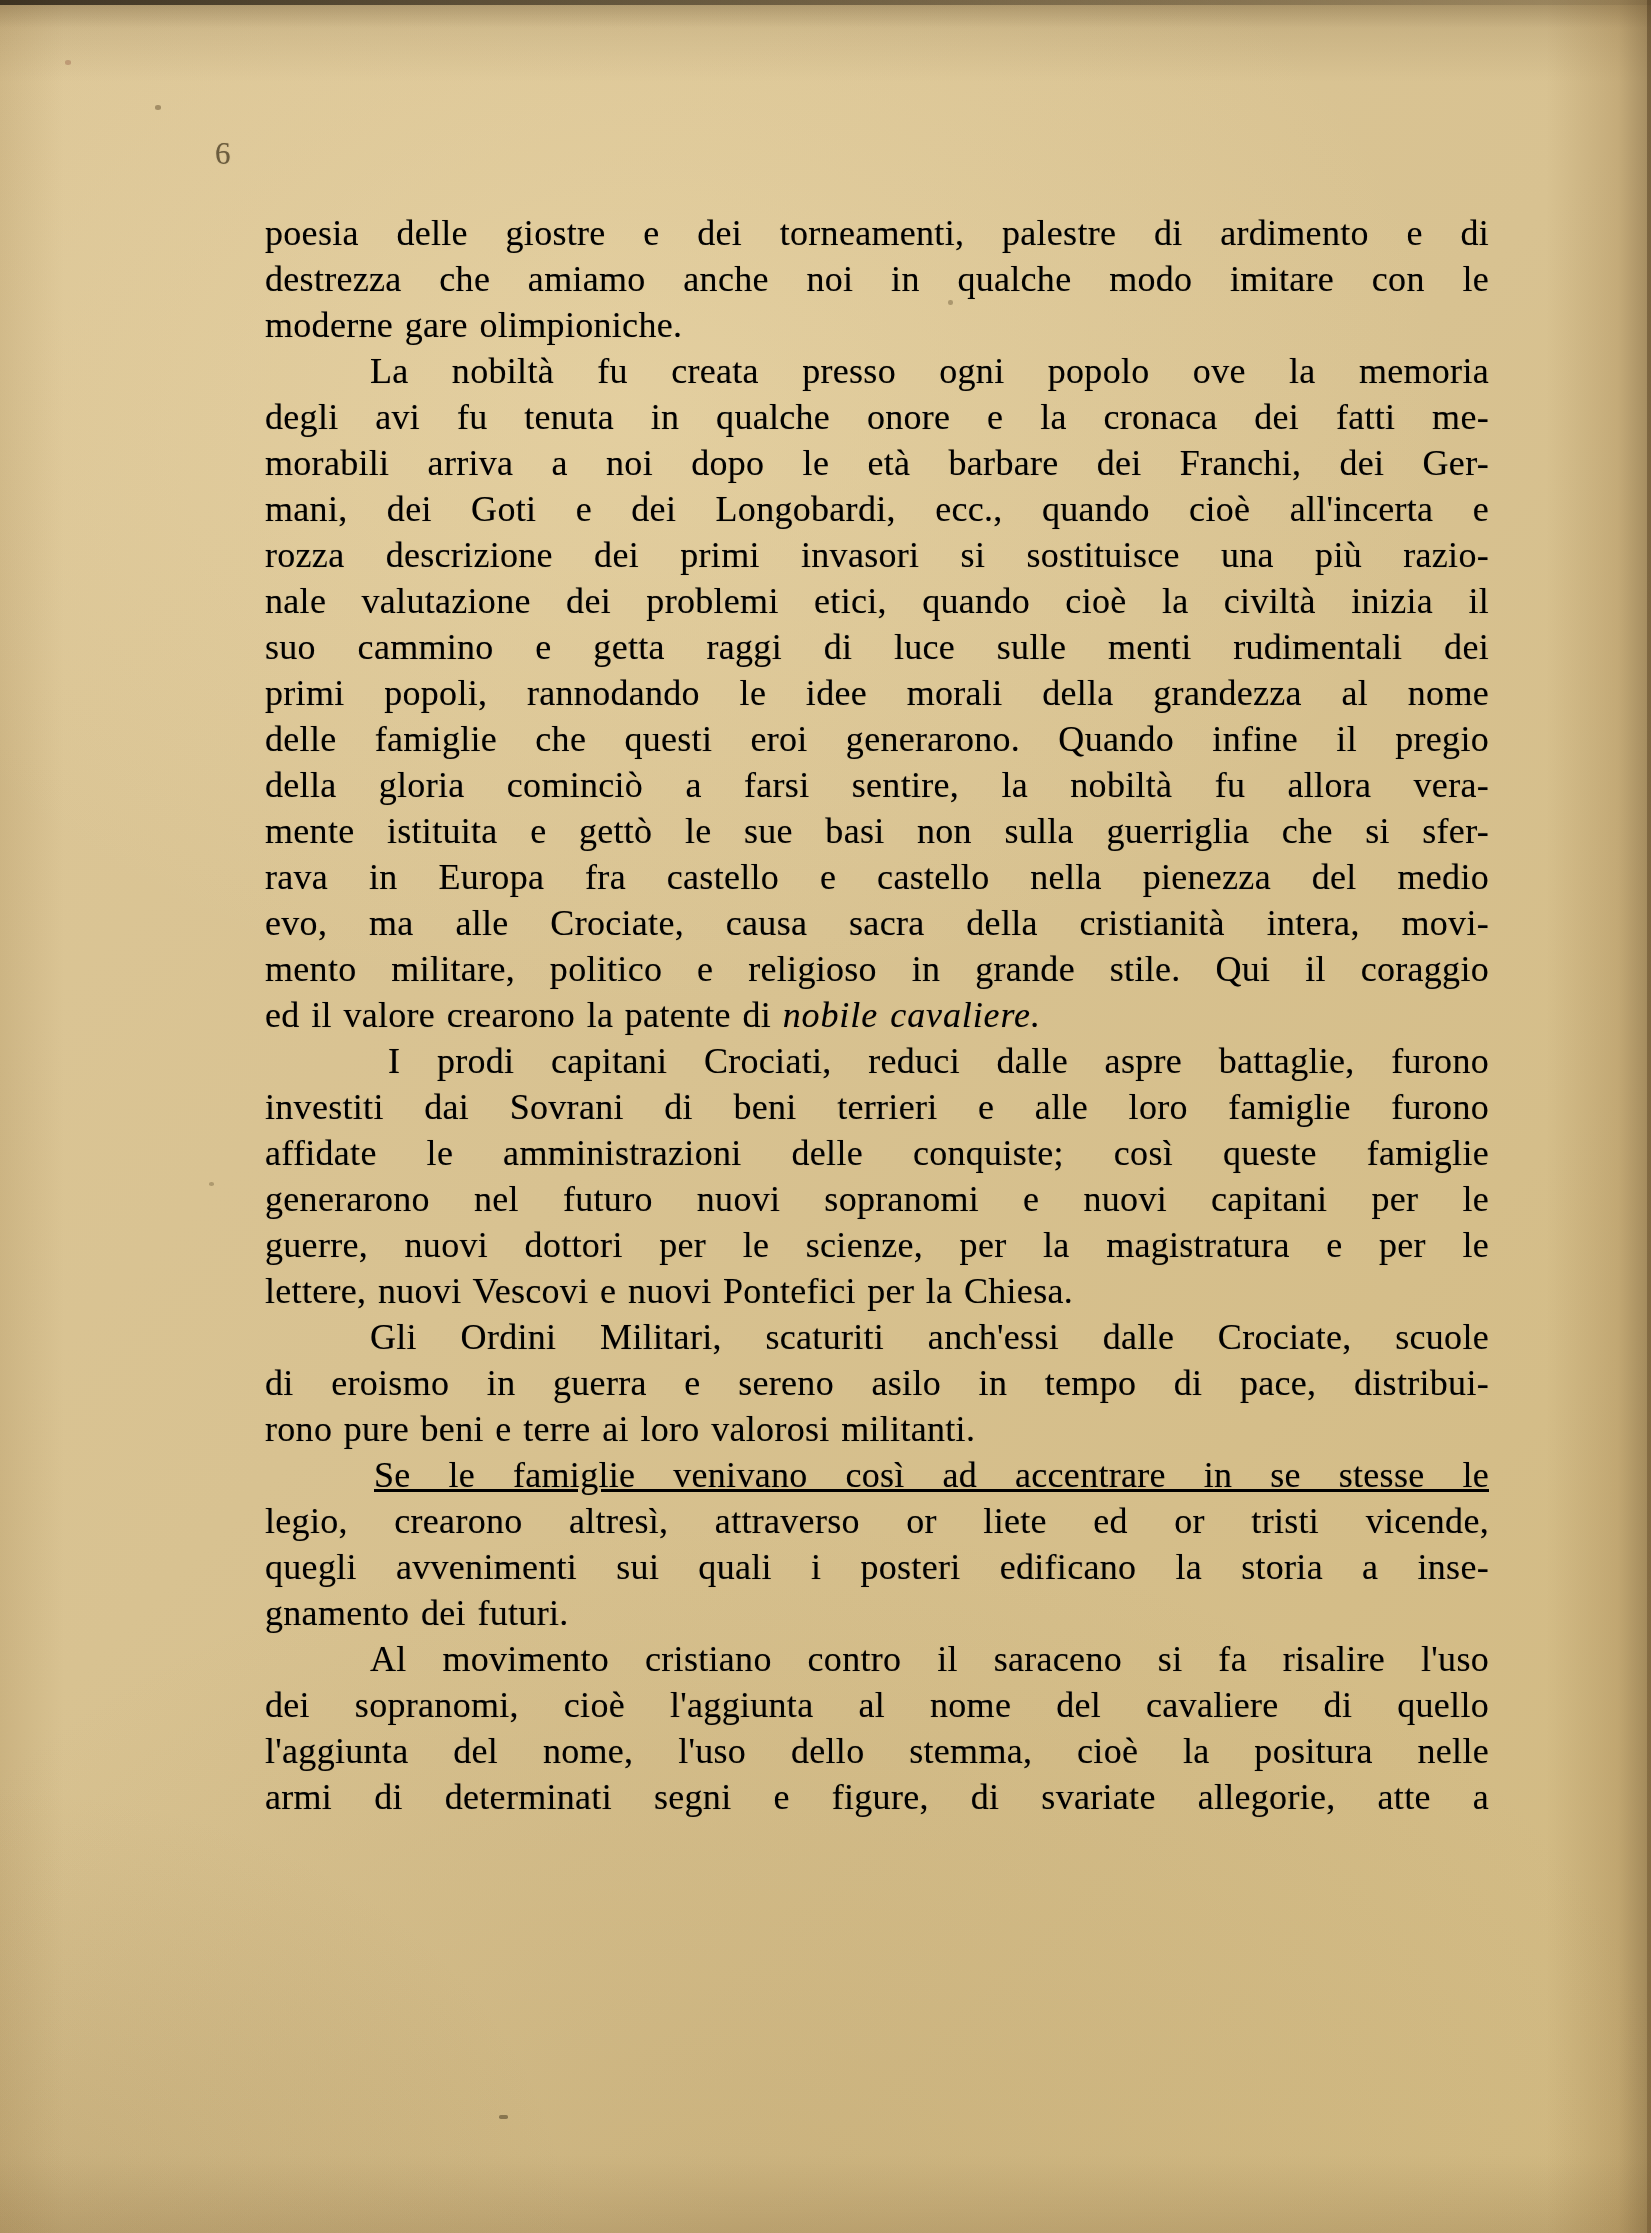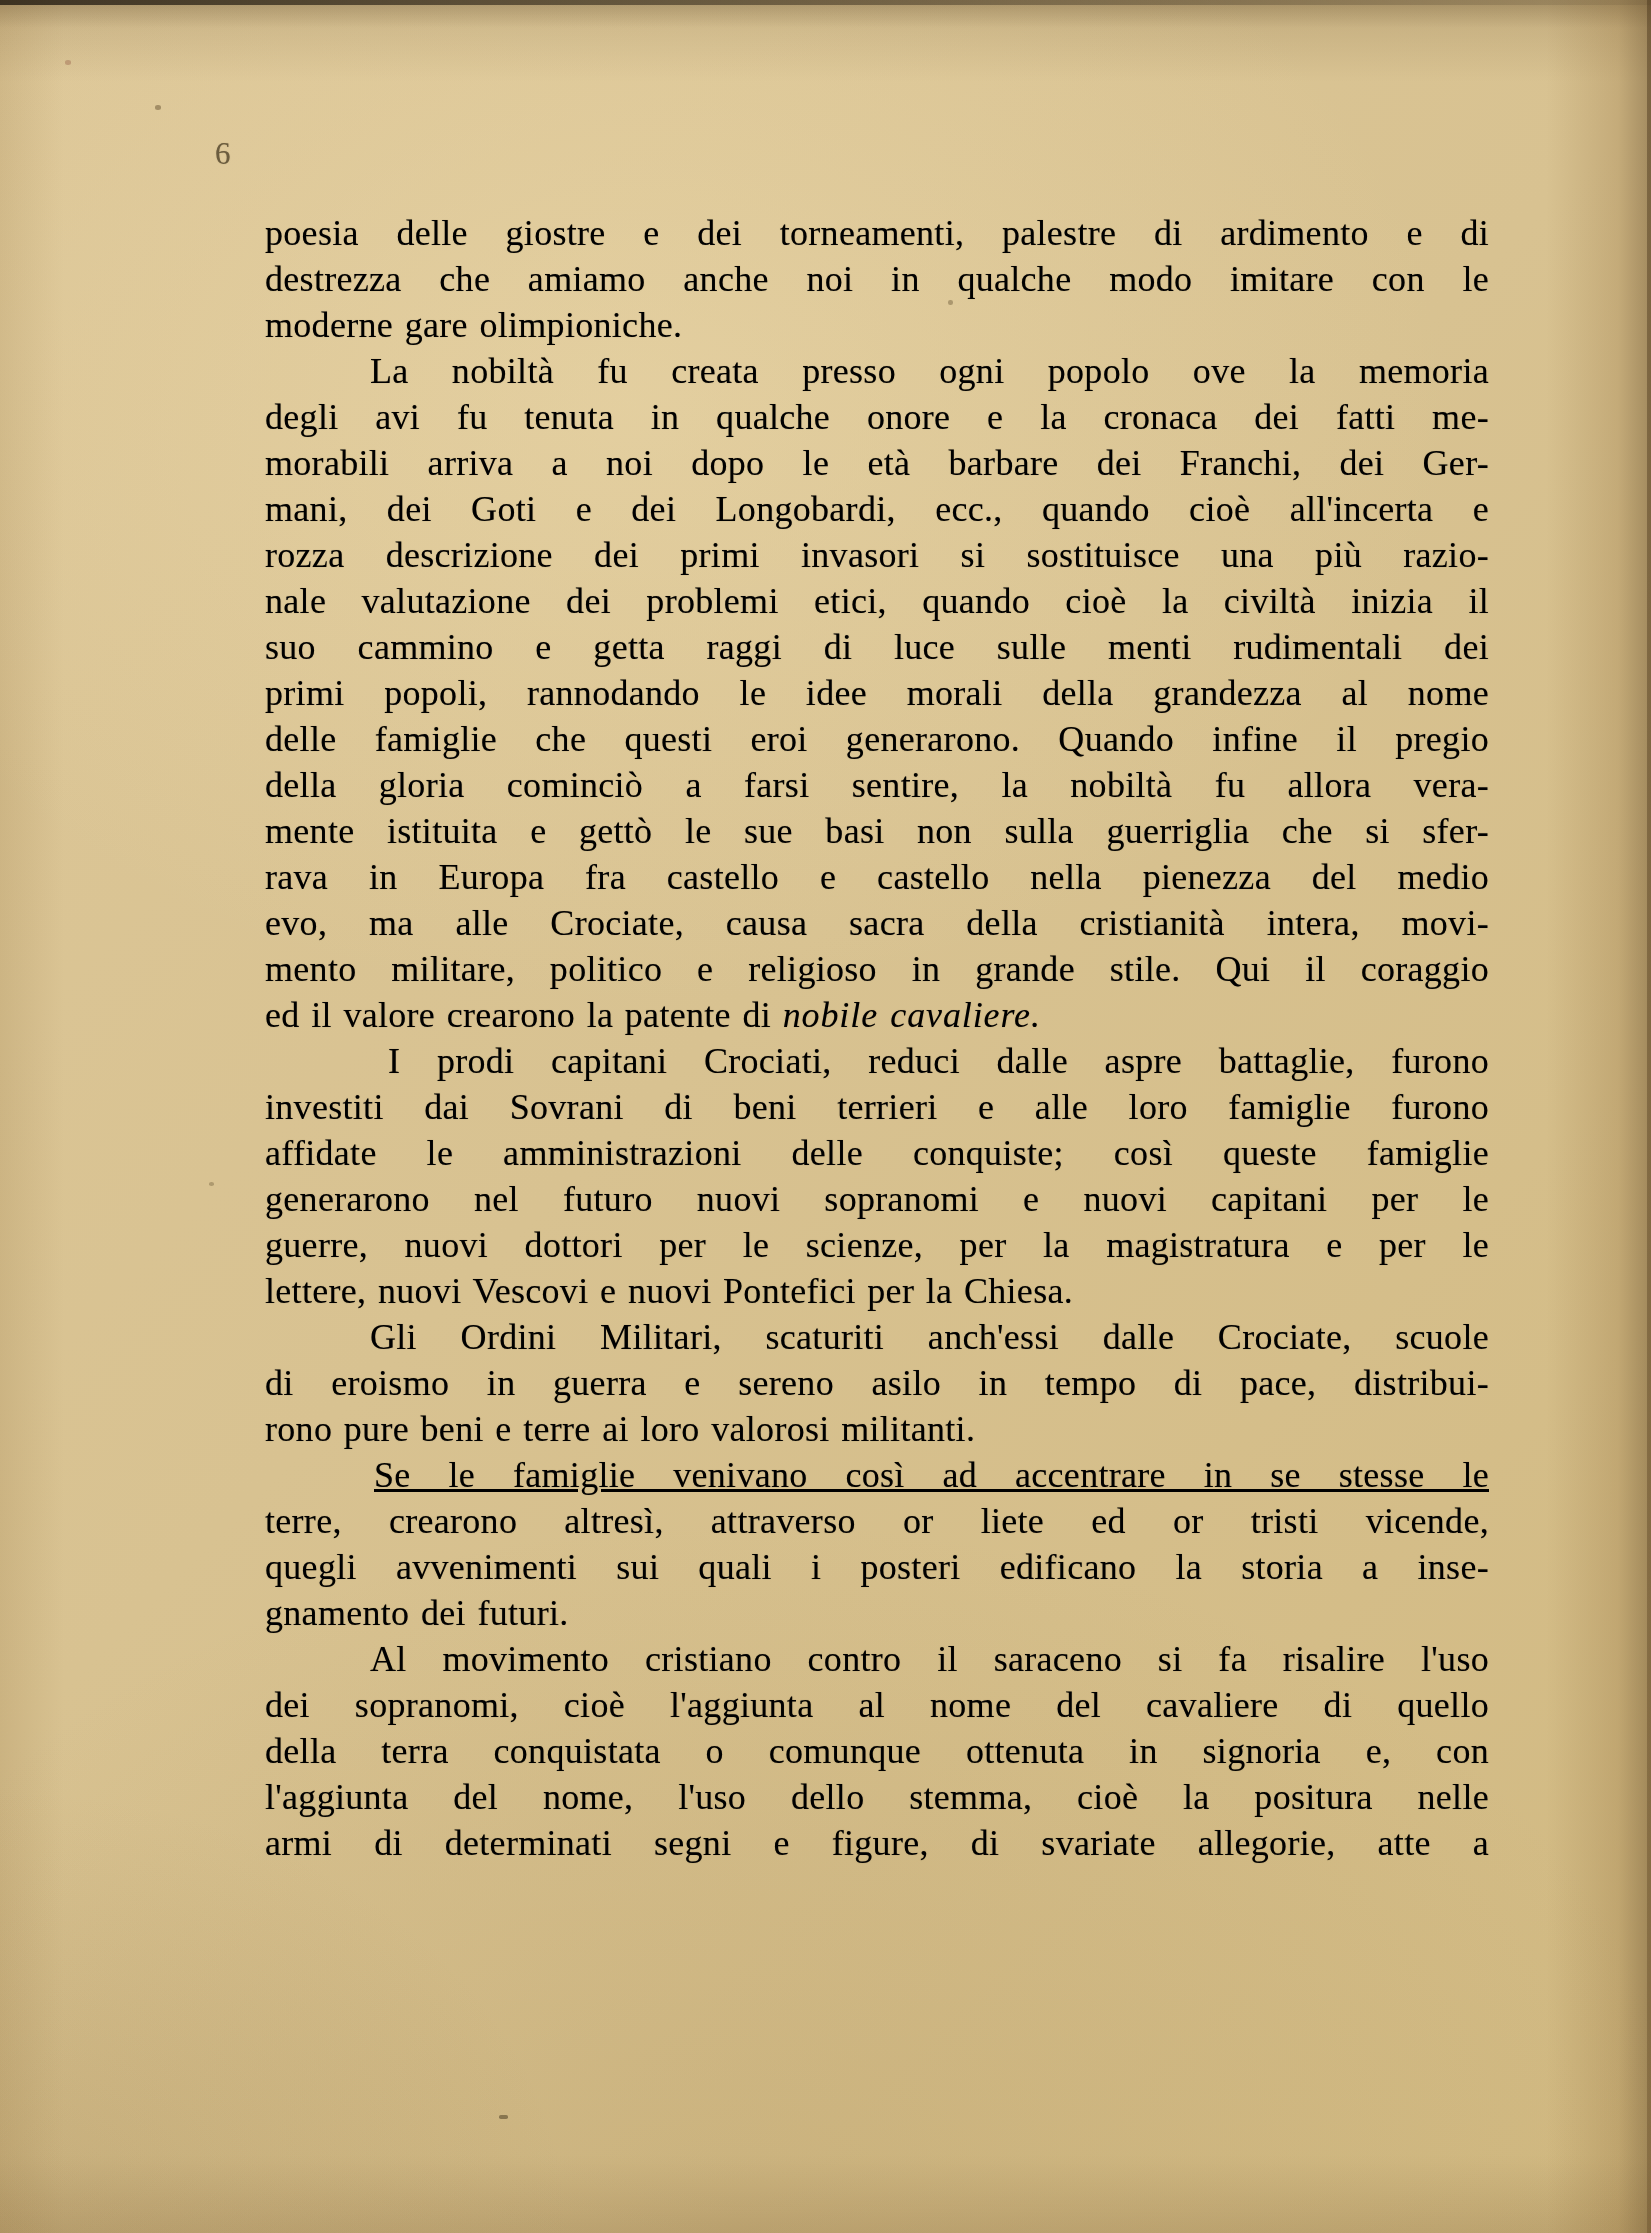--- a/index.html
+++ b/index.html
@@ -93,22 +93,21 @@
     <div class="line" style="padding-left: 123px;"><span>I prodi capitani Crociati, reduci dalle aspre battaglie, furono</span></div>
     <div class="line"><span>investiti dai Sovrani di beni terrieri e alle loro famiglie furono</span></div>
     <div class="line"><span>affidate le amministrazioni delle conquiste; così queste famiglie</span></div>
     <div class="line"><span>generarono nel futuro nuovi sopranomi e nuovi capitani per le</span></div>
     <div class="line"><span>guerre, nuovi dottori per le scienze, per la magistratura e per le</span></div>
     <div class="line lastline"><span>lettere, nuovi Vescovi e nuovi Pontefici per la Chiesa.</span></div>
     <div class="line" style="padding-left: 105px;"><span>Gli Ordini Militari, scaturiti anch'essi dalle Crociate, scuole</span></div>
     <div class="line"><span>di eroismo in guerra e sereno asilo in tempo di pace, distribui-</span></div>
     <div class="line lastline"><span>rono pure beni e terre ai loro valorosi militanti.</span></div>
     <div class="line" style="padding-left: 109px; text-decoration: underline;"><span>Se le famiglie venivano così ad accentrare in se stesse le</span></div>
-    <div class="line"><span>terre, crearono altresì, attraverso or liete ed or tristi vicende,</span></div>
+    <div class="line"><span>legio, crearono altresì, attraverso or liete ed or tristi vicende,</span></div>
     <div class="line"><span>quegli avvenimenti sui quali i posteri edificano la storia a inse-</span></div>
     <div class="line lastline"><span>gnamento dei futuri.</span></div>
     <div class="line" style="padding-left: 105px;"><span>Al movimento cristiano contro il saraceno si fa risalire l'uso</span></div>
     <div class="line"><span>dei sopranomi, cioè l'aggiunta al nome del cavaliere di quello</span></div>
-    <div class="line"><span>della terra conquistata o comunque ottenuta in signoria e, con</span></div>
     <div class="line"><span>l'aggiunta del nome, l'uso dello stemma, cioè la positura nelle</span></div>
     <div class="line"><span>armi di determinati segni e figure, di svariate allegorie, atte a</span></div>
   </div>
 
 
 </body></html>

